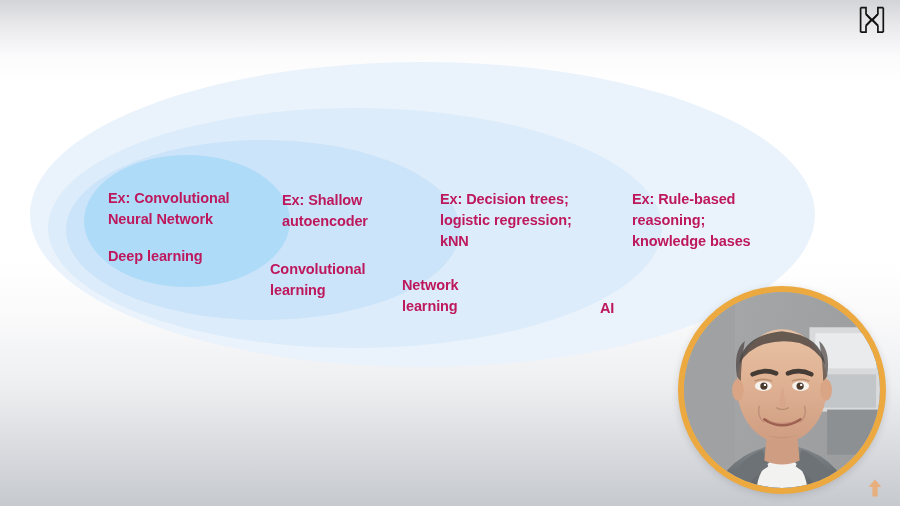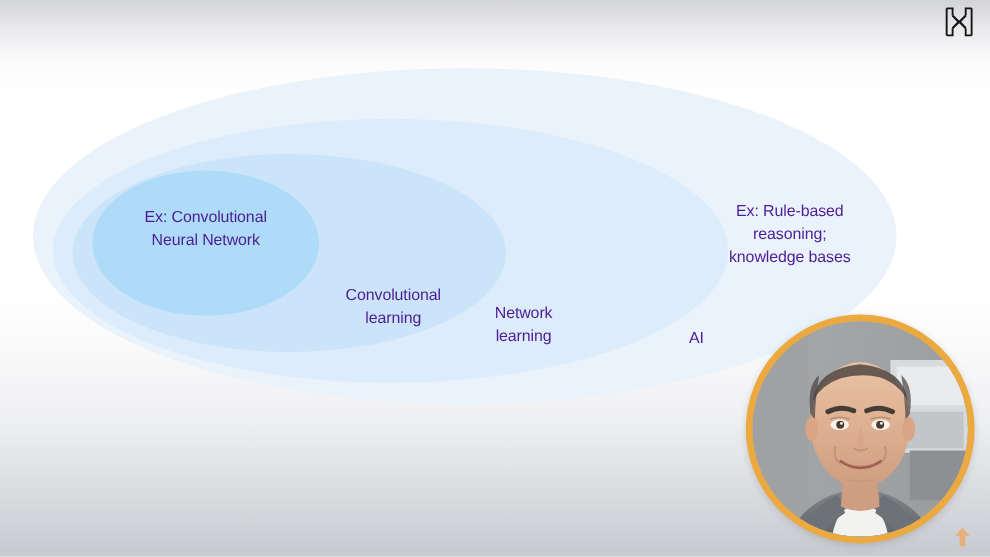--- a/index.html
+++ b/index.html
@@ -32,38 +32,37 @@
     background:#cbe4f9;
   }
   .ellipse.dl {
     left:84px;  top:155px; width:206px; height:132px;
     background:#aedbf8;
   }
 
   
   .lbl {
     position:absolute;
-    color:#4c1d95;
+    color:#be185d;
     font-size:14.5px;
     line-height:1.46;
-    text-align:center;
     white-space:pre-line;
     letter-spacing:-0.1px;
-    font-weight:400;
+    font-weight:700;
   }
   .lbl.ex    { font-size:14.5px; }
   .lbl.name  { font-size:14.5px; }
 
   #ex-dl   { left:108px; top:188px; width:158px; }
   #nm-dl   { left:108px; top:246px; width:158px; }
   #ex-rl   { left:282px; top:190px; width:152px; }
   #nm-rl   { left:270px; top:259px; width:175px; }
   #ex-ml   { left:440px; top:189px; width:170px; }
   #nm-ml   { left:402px; top:275px; width:148px; }
-  #ex-ai   { left:632px; top:182px; width:172px; }
+  #ex-ai   { left:632px; top:189px; width:172px; }
   #nm-ai   { left:600px; top:298px; width:66px; }
 
   
   #logo {
     position:absolute; right:13px; top:5px; width:30px; height:30px;
   }
 
   
   #webcam {
     position:absolute; left:678px; top:286px;
@@ -88,24 +87,30 @@
 
   <div class="venn" style="position:absolute;inset:0;">
 
     <div class="ellipse ai"></div>
     <div class="ellipse ml"></div>
     <div class="ellipse rl"></div>
     <div class="ellipse dl"></div>
 
     <div class="lbl ex" id="ex-dl">Ex: Convolutional
 Neural Network</div>
-
+    <div class="lbl name" id="nm-dl">Deep learning</div>
+
+    <div class="lbl ex" id="ex-rl">Ex: Shallow
+autoencoder</div>
     <div class="lbl name" id="nm-rl">Convolutional
 learning</div>
 
+    <div class="lbl ex" id="ex-ml">Ex: Decision trees;
+logistic regression;
+kNN</div>
     <div class="lbl name" id="nm-ml">Network
 learning</div>
 
     <div class="lbl ex" id="ex-ai">Ex: Rule-based
 reasoning;
 knowledge bases</div>
     <div class="lbl name" id="nm-ai">AI</div>
   </div>
 
   <div id="logo">

